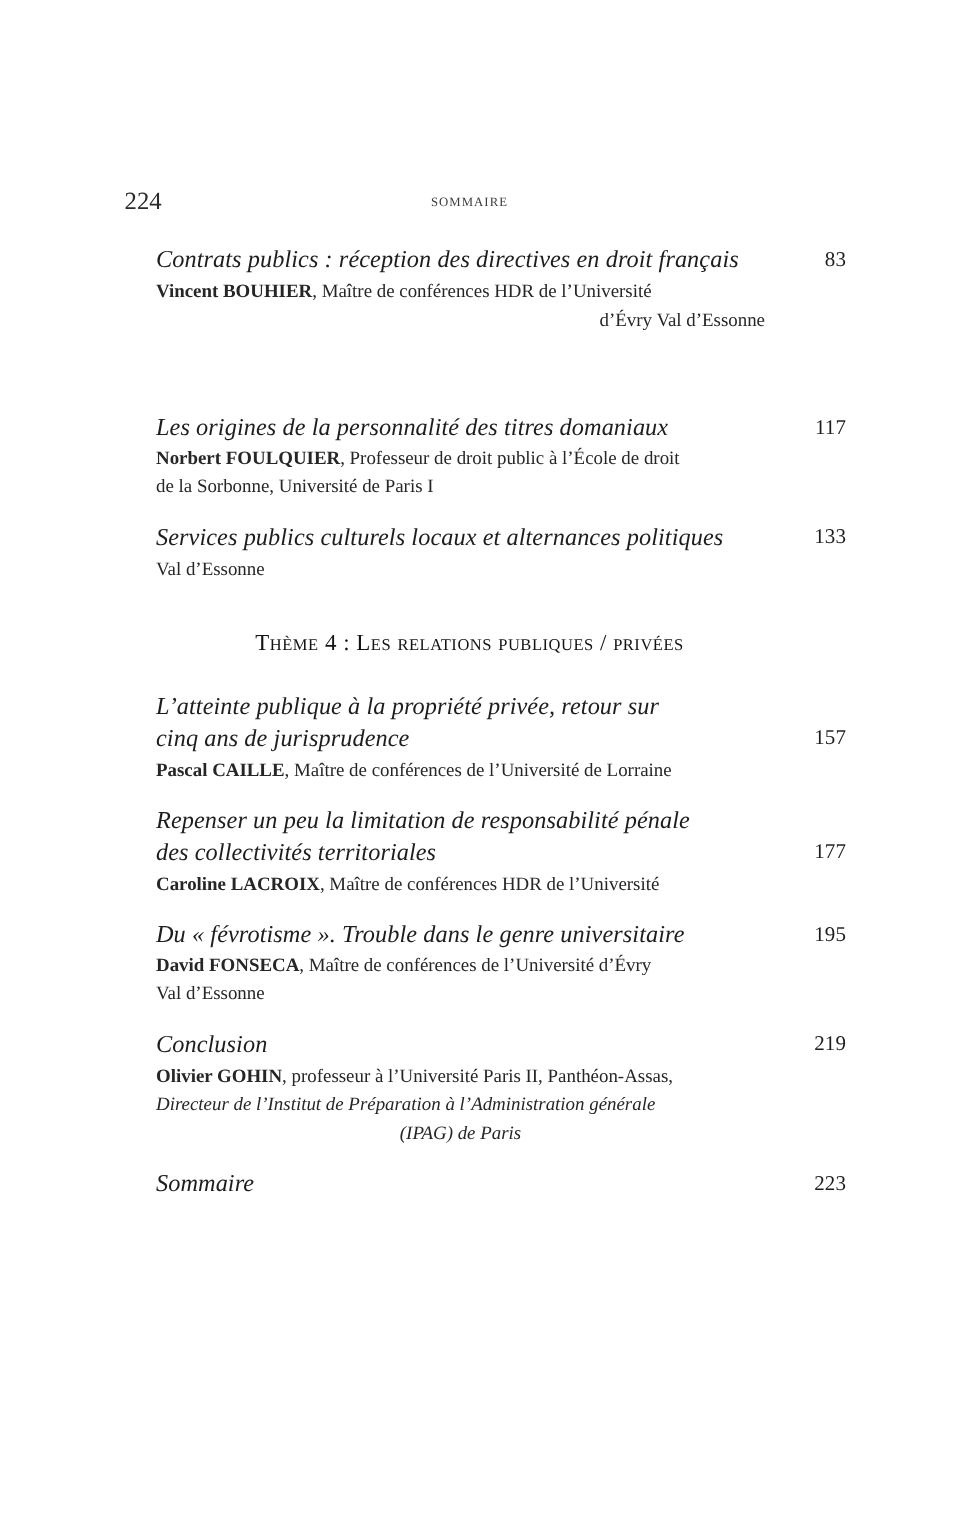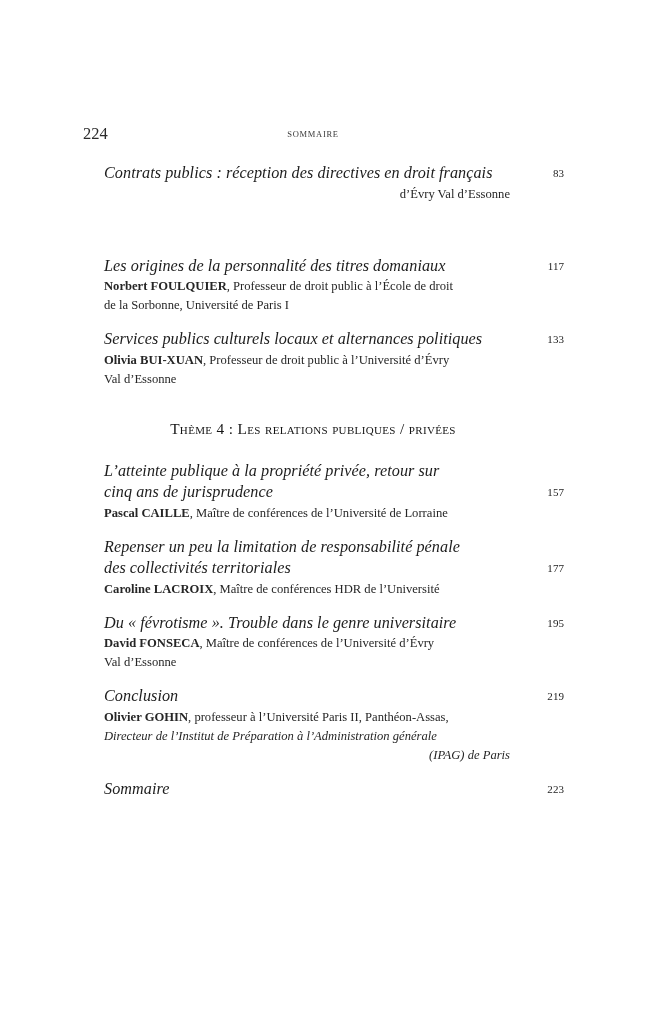--- a/index.html
+++ b/index.html
@@ -80,21 +80,21 @@
     letter-spacing: 0.05px;
     color: #1d1d1d;
     white-space: nowrap;
   }
   .pagenum {
     position: absolute;
     right: 0;
     width: 60px;
     text-align: right;
     font-style: normal;
-    font-size: 11px;
+    font-size: 14px;
     line-height: 21.5px;
     color: #1d1d1d;
   }
   .author-line {
     font-size: 12.6px;
     line-height: 19px;
     color: #262626;
     text-align: justify;
     width: 406px;
   }
@@ -131,37 +131,37 @@
   <div class="runhead">
     <div class="folio">224</div>
     <div class="runtitle">SOMMAIRE</div>
   </div>
 
   <div class="content" id="toc-body">
       <div class="entry">
         <div class="entry-title-block">
           <div class="title-line">Contrats publics : réception des directives en droit français<span class="pagenum">83</span></div>
         </div>
+        <div class="author-line"><span class="nm">Vincent BOUHIER</span>, Maître de conférences HDR de l’Université</div>
         <div class="author-line" style="text-align: right;">d’Évry Val d’Essonne</div>
       </div>
       <div class="sp-theme-before"></div>
       <div class="sp-theme-after"></div>
       <div class="entry">
         <div class="entry-title-block">
           <div class="title-line">Les origines de la personnalité des titres domaniaux<span class="pagenum">117</span></div>
         </div>
         <div class="author-line"><span class="nm">Norbert FOULQUIER</span>, Professeur de droit public à l’École de droit</div>
         <div class="author-line" style="text-align: left;">de la Sorbonne, Université de Paris I</div>
       </div>
       <div class="sp-entry"></div>
       <div class="entry">
         <div class="entry-title-block">
           <div class="title-line">Services publics culturels locaux et alternances politiques<span class="pagenum">133</span></div>
         </div>
-        <div class="author-line"><span class="nm">Olivia BUI-XUAN</span>, Professeur de droit public à l’Université d’Évry</div>
         <div class="author-line" style="text-align: left;">Val d’Essonne</div>
       </div>
       <div class="sp-theme-before"></div>
       <div class="theme">Thème 4 : Les relations publiques / privées</div>
       <div class="sp-theme-after"></div>
       <div class="entry">
         <div class="entry-title-block">
           <div class="title-line">L’atteinte publique à la propriété privée, retour sur</div>
           <div class="title-line">cinq ans de jurisprudence<span class="pagenum">157</span></div>
         </div>
@@ -183,21 +183,21 @@
         <div class="author-line"><span class="nm">David FONSECA</span>, Maître de conférences de l’Université d’Évry</div>
         <div class="author-line" style="text-align: left;">Val d’Essonne</div>
       </div>
       <div class="sp-entry"></div>
       <div class="entry">
         <div class="entry-title-block">
           <div class="title-line">Conclusion<span class="pagenum">219</span></div>
         </div>
         <div class="author-line" style="text-align: left;"><span class="nm">Olivier GOHIN</span>, professeur à l’Université Paris II, Panthéon-Assas,</div>
         <div class="author-line ital">Directeur de l’Institut de Préparation à l’Administration générale</div>
-        <div class="author-line ital" style="text-align: right;">(IPAG) de Paris</div>
+        <div class="author-line ital" style="text-align: center;">(IPAG) de Paris</div>
       </div>
       <div class="sp-entry"></div>
       <div class="entry">
         <div class="entry-title-block">
           <div class="title-line">Sommaire<span class="pagenum">223</span></div>
         </div>
       </div>
     </div>
 
 </div>

